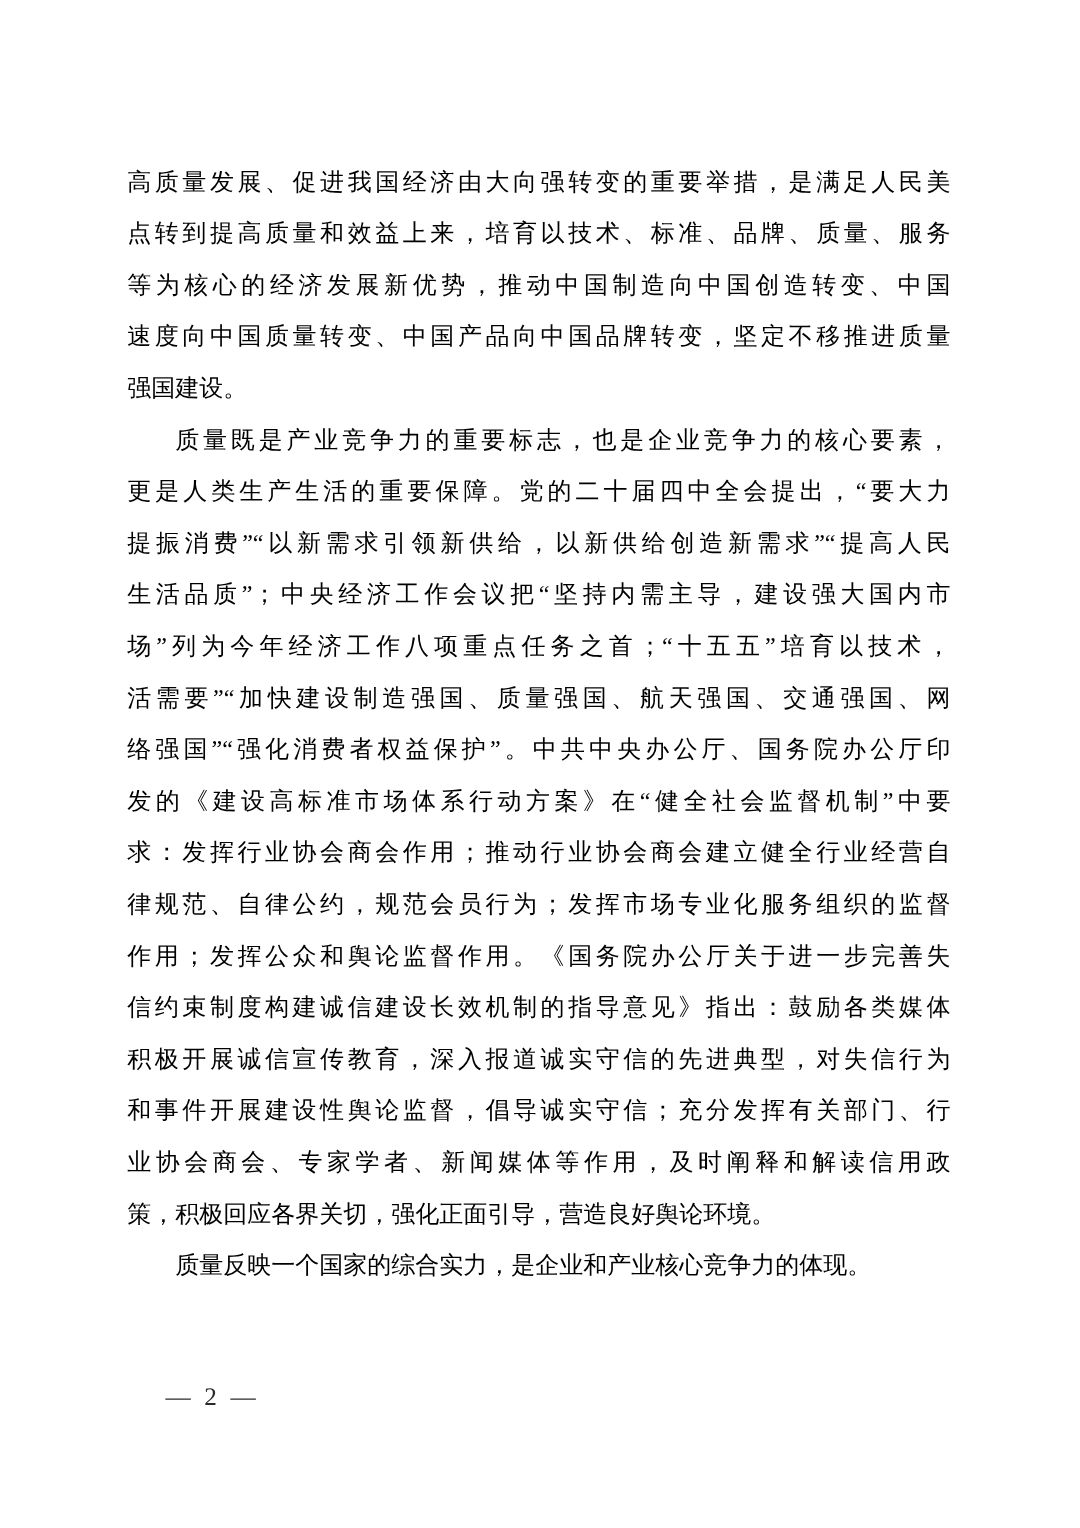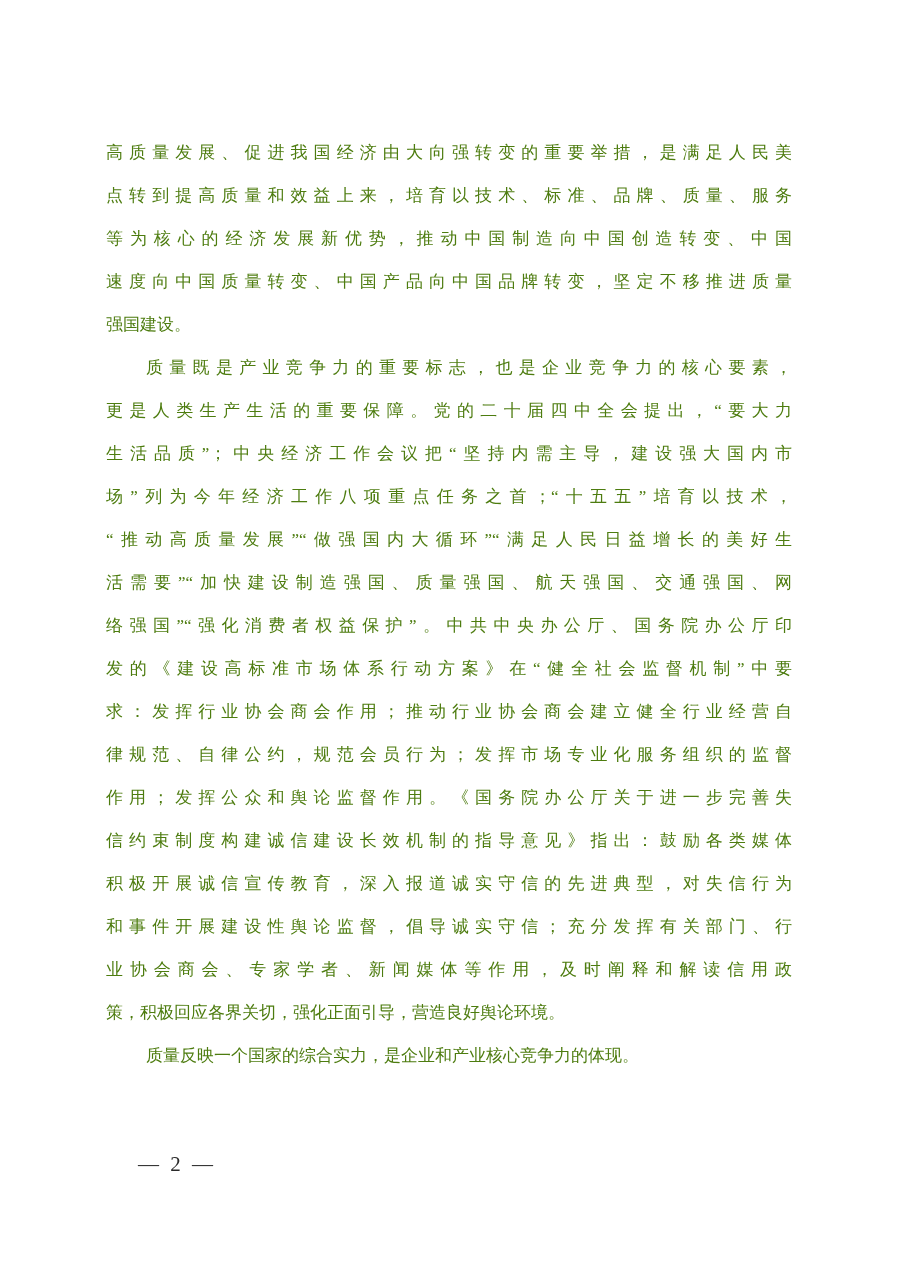--- a/index.html
+++ b/index.html
@@ -14,23 +14,23 @@
     position: relative;
     width: 900px;
     height: 1273px;
     background: #ffffff;
   }
   .text-block {
     position: absolute;
     left: 106px;
     top: 131px;
     width: 686px;
-    font-size: 17px;
+    font-size: 20px;
     line-height: 43px;
-    color: #4d7c0f;
+    color: #000000;
     font-weight: 400;
   }
   .line {
     display: block;
     width: 100%;
     text-align: justify;
     text-align-last: justify;
     white-space: nowrap;
   }
   .line.flush {
@@ -56,23 +56,23 @@
 <div class="page">
   <div class="text-block">
 
   <div class="line">高质量发展、促进我国经济由大向强转变的重要举措，是满足人民美</div>
       <div class="line">点转到提高质量和效益上来，培育以技术、标准、品牌、质量、服务</div>
       <div class="line">等为核心的经济发展新优势，推动中国制造向中国创造转变、中国</div>
       <div class="line">速度向中国质量转变、中国产品向中国品牌转变，坚定不移推进质量</div>
       <div class="line flush">强国建设。</div>
       <div class="line indent">质量既是产业竞争力的重要标志，也是企业竞争力的核心要素，</div>
       <div class="line">更是人类生产生活的重要保障。党的二十届四中全会提出，“要大力</div>
+      <div class="line">提振消费”“以新需求引领新供给，以新供给创造新需求”“提高人民</div>
       <div class="line">生活品质”；中央经济工作会议把“坚持内需主导，建设强大国内市</div>
       <div class="line">场”列为今年经济工作八项重点任务之首；“十五五”培育以技术，</div>
-      <div class="line">“推动高质量发展”“做强国内大循环”“满足人民日益增长的美好生</div>
       <div class="line">活需要”“加快建设制造强国、质量强国、航天强国、交通强国、网</div>
       <div class="line">络强国”“强化消费者权益保护”。中共中央办公厅、国务院办公厅印</div>
       <div class="line">发的《建设高标准市场体系行动方案》在“健全社会监督机制”中要</div>
       <div class="line">求：发挥行业协会商会作用；推动行业协会商会建立健全行业经营自</div>
       <div class="line">律规范、自律公约，规范会员行为；发挥市场专业化服务组织的监督</div>
       <div class="line">作用；发挥公众和舆论监督作用。《国务院办公厅关于进一步完善失</div>
       <div class="line">信约束制度构建诚信建设长效机制的指导意见》指出：鼓励各类媒体</div>
       <div class="line">积极开展诚信宣传教育，深入报道诚实守信的先进典型，对失信行为</div>
       <div class="line">和事件开展建设性舆论监督，倡导诚实守信；充分发挥有关部门、行</div>
       <div class="line">业协会商会、专家学者、新闻媒体等作用，及时阐释和解读信用政</div>

